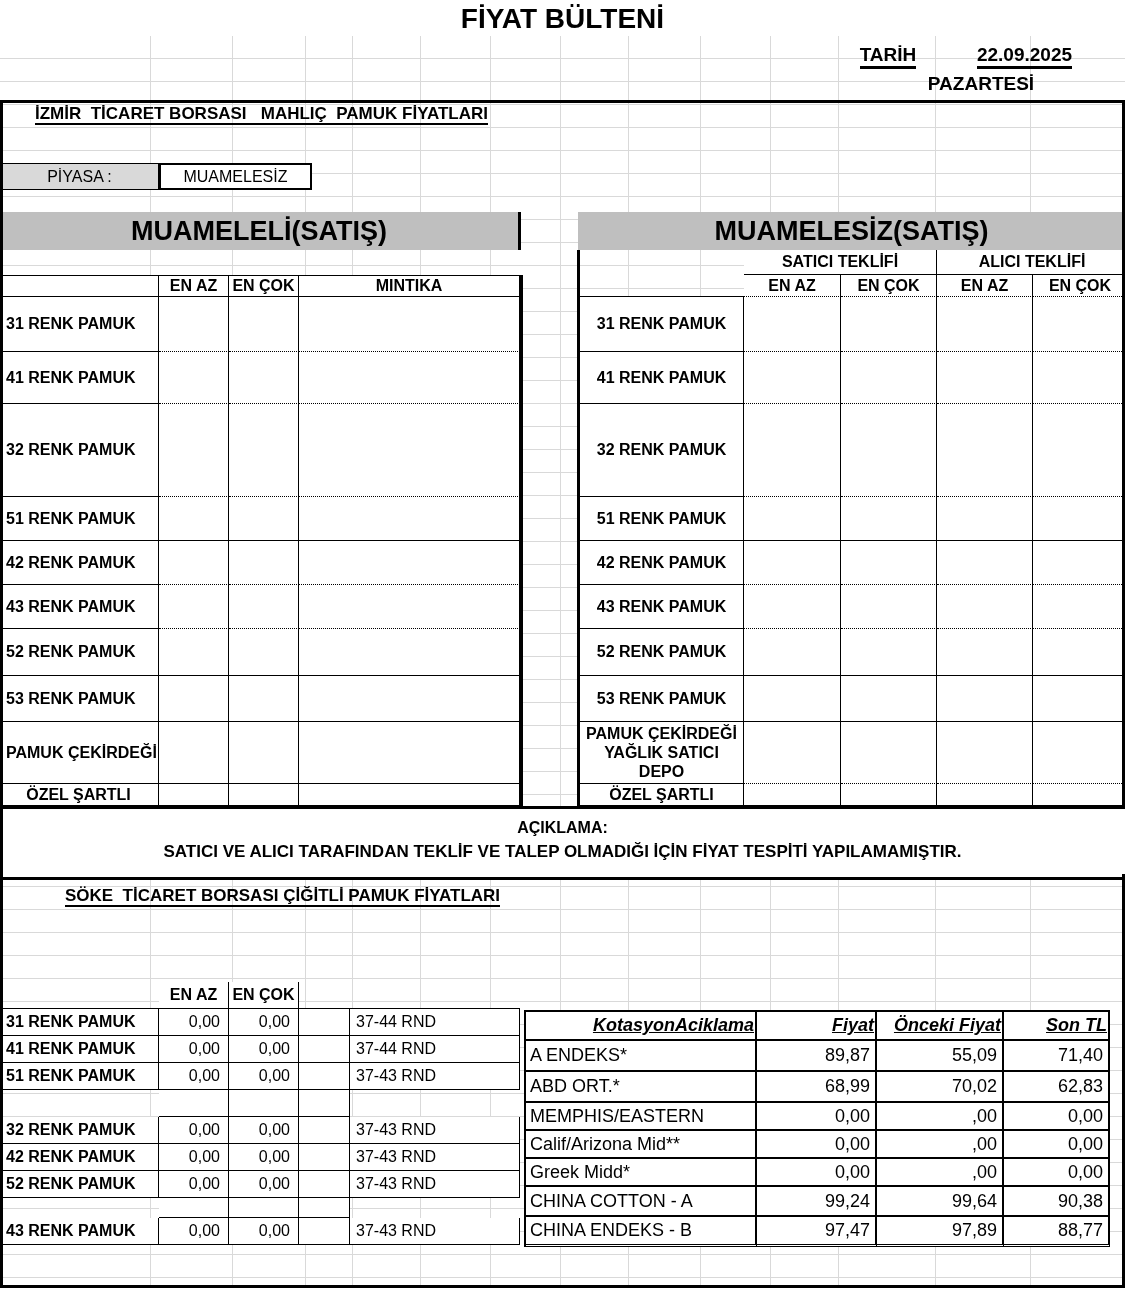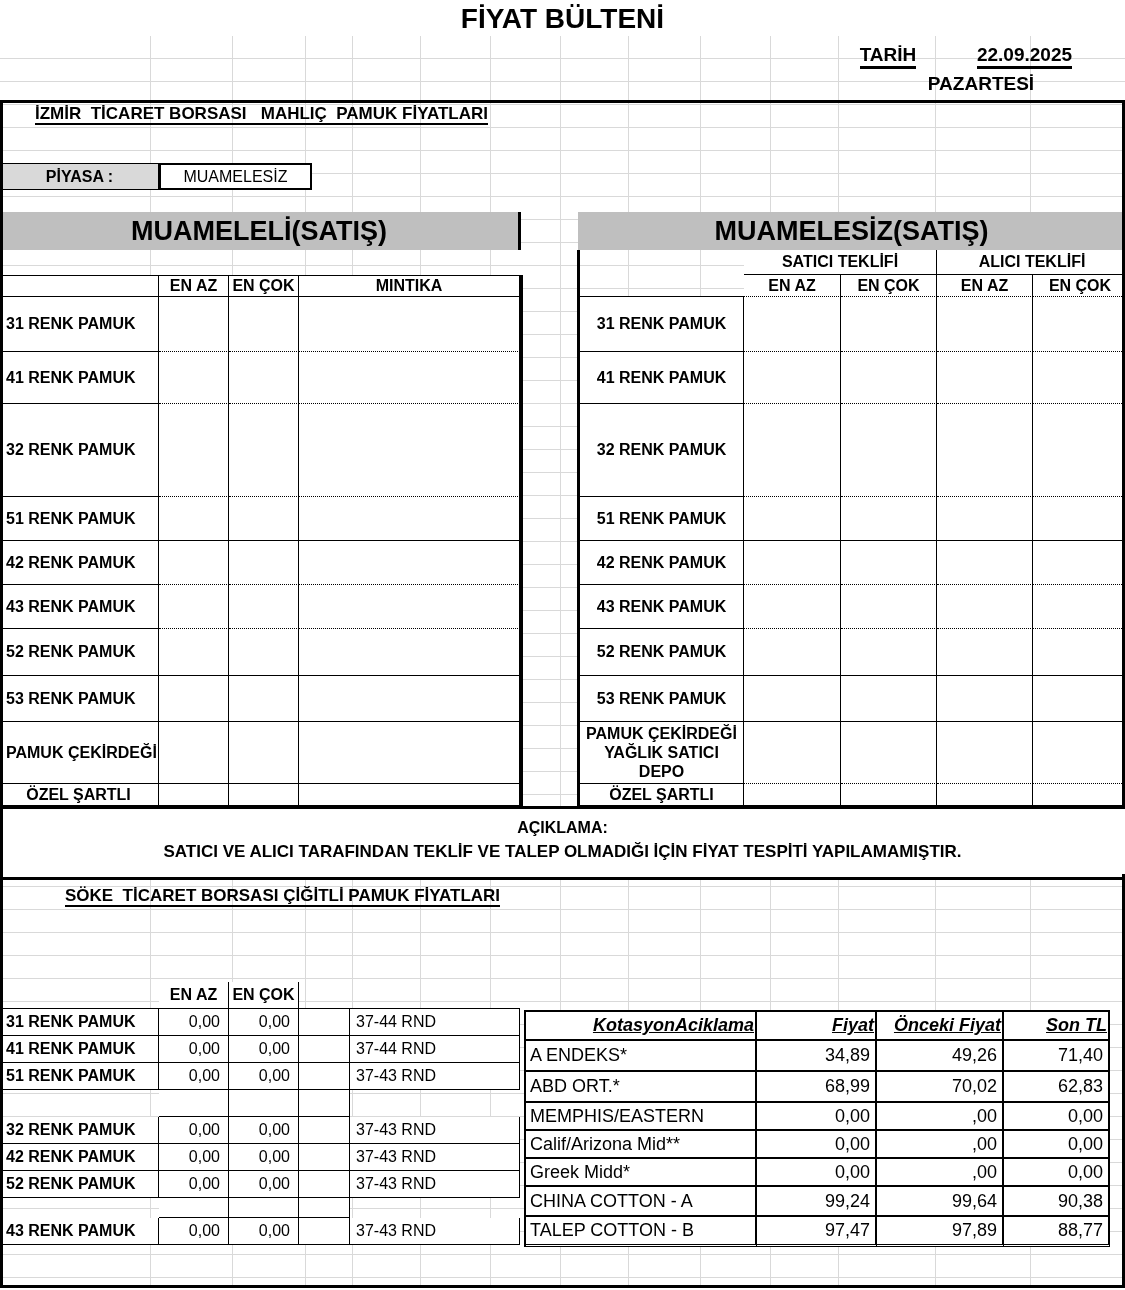--- a/index.html
+++ b/index.html
@@ -47,21 +47,21 @@
   td.lbl{background:#d9d9d9;font-weight:bold;padding-left:6px;font-size:17px;}
   td.lblc{background:#d9d9d9;font-weight:bold;text-align:center;font-size:17px;}
   td.hd{font-weight:bold;text-align:center;font-size:15px;}
   tr.dot td.v{border-bottom-style:dotted;}
   td.ctr{text-align:center;padding-left:0;}
 
   
   #piyasa{left:0;top:163px;width:312px;}
   #piyasa td{height:27px;}
   #piyasa tr.r2 td{height:22px;}
-  #piyasa td.plab{background:#d9d9d9;font-weight:bold;text-align:center;font-size:16px;border-left:1px solid #000;}
+  #piyasa td.plab{background:#d9d9d9;font-weight:normal;text-align:center;font-size:16px;border-left:1px solid #000;}
   #piyasa td.pval{border:2px solid #000;text-align:center;font-size:16px;}
 
   
   .band{background:#bfbfbf;text-align:center;font-weight:bold;font-size:27px;line-height:38px;z-index:2;}
   #bandL{left:0;top:212px;width:518px;height:38px;border-right:3px solid #000;}
   #bandR{left:578px;top:212px;width:547px;height:38px;}
 
   
   #lt{left:0;top:275px;width:520px;border-right:3px solid #000;}
   
@@ -399,22 +399,22 @@
       </colgroup>
     <tbody>
         <tr class="top r31">
       <td class="kh"><span>KotasyonAciklama</span></td>
       <td class="kh"><span>Fiyat</span></td>
       <td class="kh"><span>Önceki Fiyat</span></td>
       <td class="kh"><span>Son TL</span></td>
     </tr>
     <tr class="r31">
           <td class="kn">A ENDEKS*</td>
-          <td class="kv">34,89</td>
-          <td class="kv">49,26</td>
+          <td class="kv">89,87</td>
+          <td class="kv">55,09</td>
           <td class="kv">71,40</td>
         </tr>
     <tr class="r31">
           <td class="kn">ABD ORT.*</td>
           <td class="kv">68,99</td>
           <td class="kv">70,02</td>
           <td class="kv">62,83</td>
         </tr>
     <tr class="r28">
           <td class="kn">MEMPHIS/EASTERN</td>
@@ -434,21 +434,21 @@
           <td class="kv">,00</td>
           <td class="kv">0,00</td>
         </tr>
     <tr class="r30">
           <td class="kn">CHINA COTTON - A</td>
           <td class="kv">99,24</td>
           <td class="kv">99,64</td>
           <td class="kv">90,38</td>
         </tr>
     <tr class="r30 last">
-          <td class="kn">TALEP COTTON - B</td>
+          <td class="kn">CHINA ENDEKS - B</td>
           <td class="kv">97,47</td>
           <td class="kv">97,89</td>
           <td class="kv">88,77</td>
         </tr>
   </tbody>
     </table>
 
   <div id="fIzmir" class="abs frame"></div>
   <div id="fSoke" class="abs frame"></div>
 

